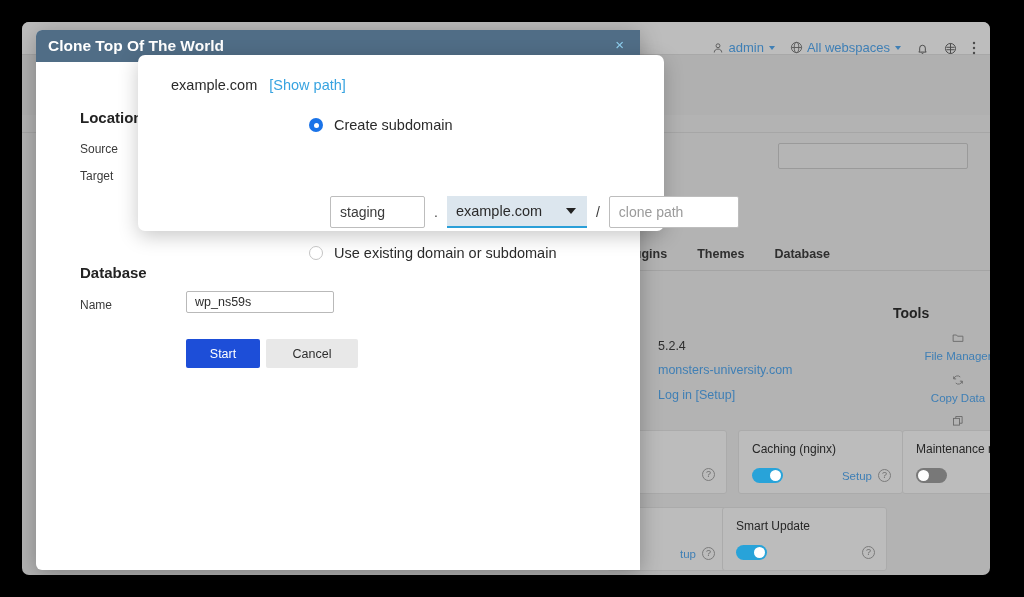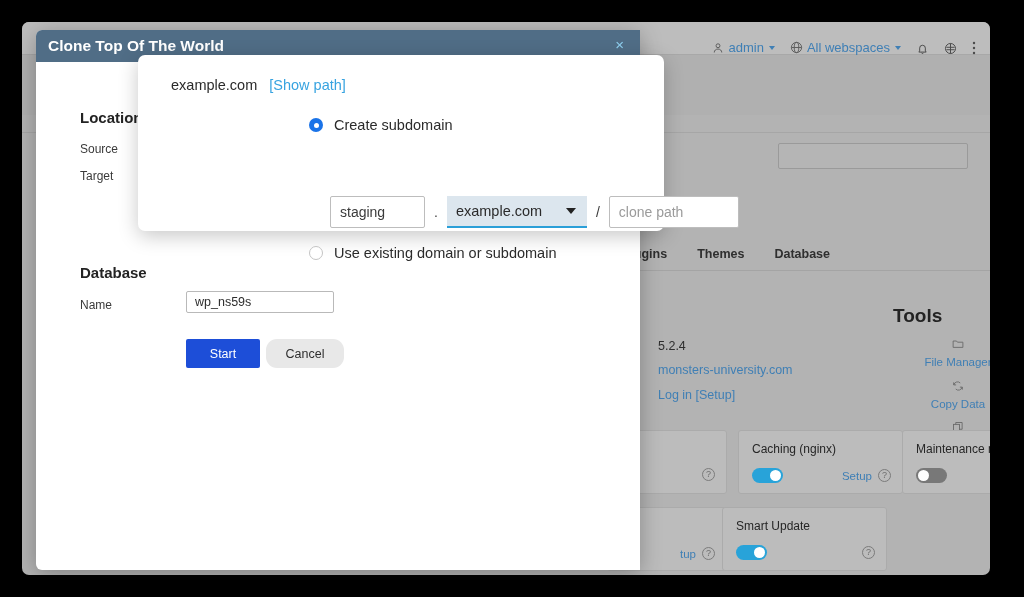--- a/index.html
+++ b/index.html
@@ -95,21 +95,21 @@
     color: #2e2e2e;
   }
   .site-info a { color: #3f7fb5; text-decoration: none; }
 
   
   .tools-panel {
     position: absolute; left: 871px; top: 283px;
     width: 130px;
   }
   .tools-title {
-    font-size: 19px; font-weight: 700; color: #232323;
+    font-size: 14px; font-weight: 700; color: #232323;
     margin-bottom: 11px;
   }
   .tool-link {
     display: flex; align-items: center; gap: 6px;
     font-size: 11.5px; color: #3f7fb5;
     margin-bottom: 11.5px;
     white-space: nowrap;
     flex-direction: column;
   }
   .tool-ico { color: #6a6a6a; display: inline-flex; }
@@ -488,21 +488,21 @@
       <div class="field-label" style="left:44px; top:107px;">Target</div>
 
       <div class="section-title" style="left:44px; top:202px;">Database</div>
 
       <div class="field-label" style="left:44px; top:236px;">Name</div>
 
       <input class="txt-input" type="text" style="left: 150px; top: 229px; width: 148px; height: 22px;" value="wp_ns59s">
 
       <button class="btn btn-primary" style="left:150px; top:277px; width:74px;">Start</button>
 
-      <button class="btn btn-secondary" style="left:230px; top:277px; width:78px;border-radius:11px;">Cancel</button>
+      <button class="btn btn-secondary" style="left:230px; top:277px; width:92px;">Cancel</button>
 
     </div>
   </div>
 
   <div class="popup">
 
     <div class="popup-domain-row">
       <span class="popup-domain">example.com</span>
       <span class="popup-showpath">[Show path]</span>
     </div>

